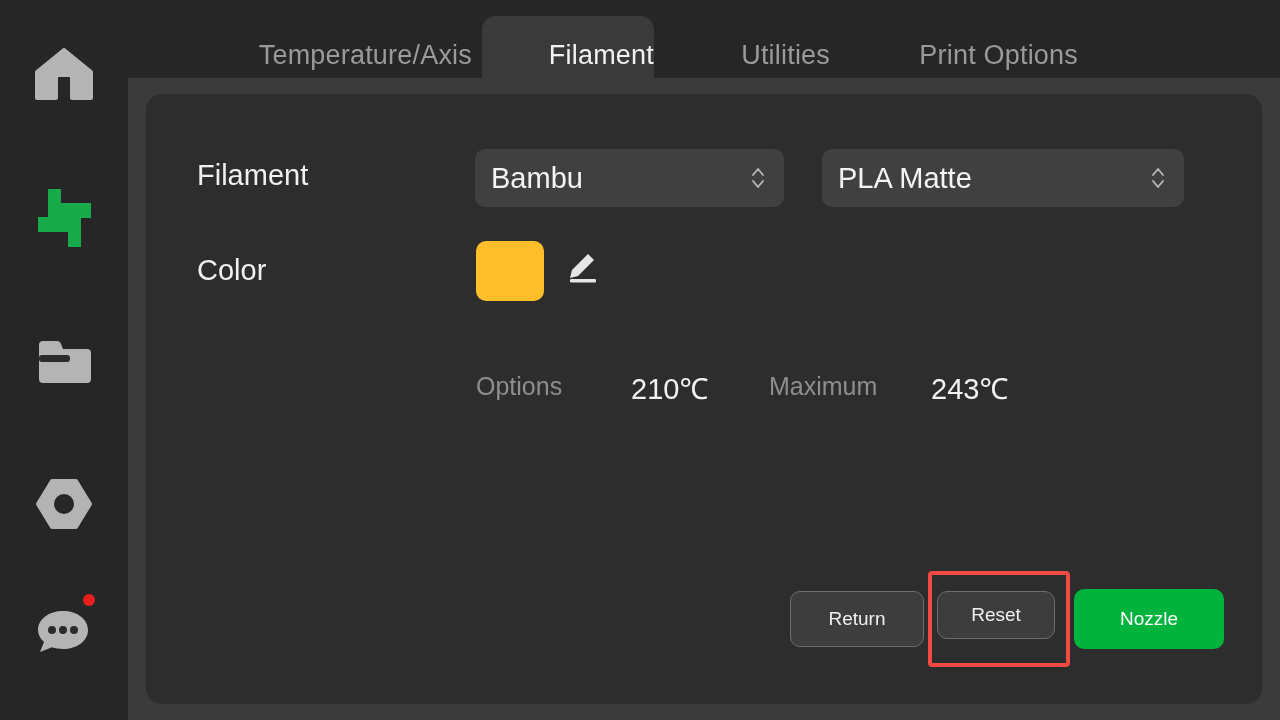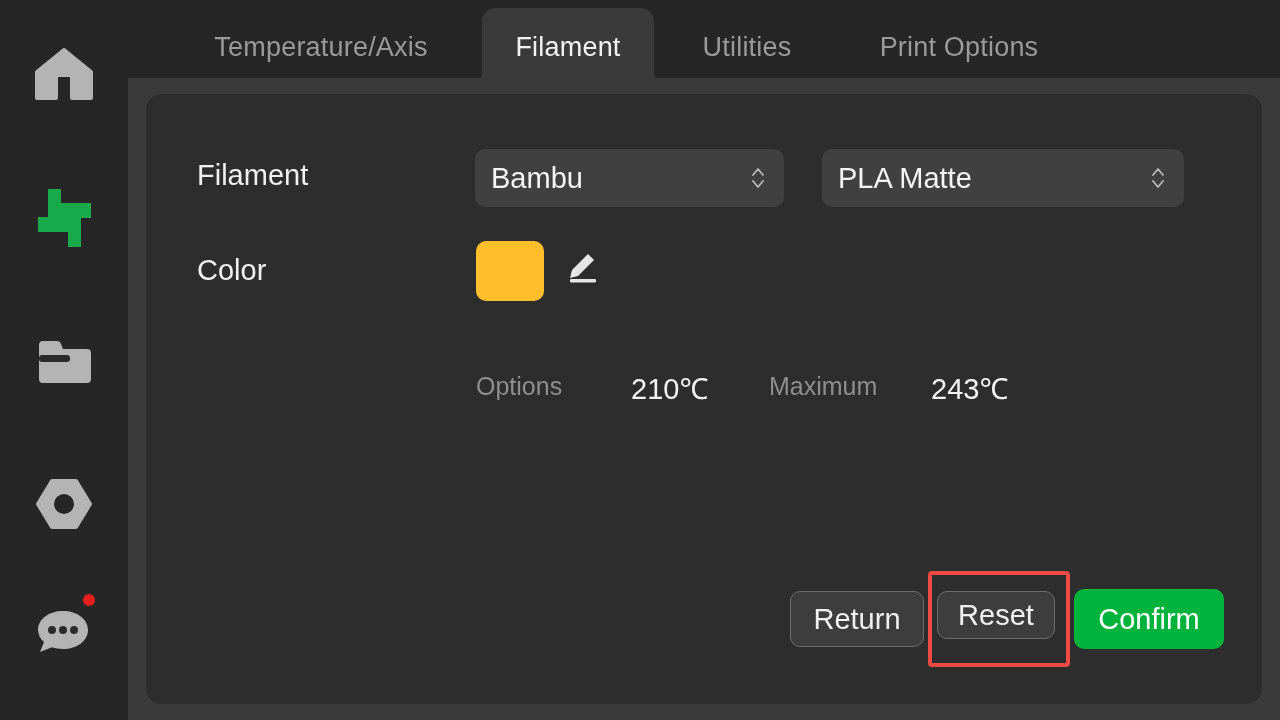--- a/index.html
+++ b/index.html
@@ -34,22 +34,22 @@
     position: absolute; left: 128px; top: 0;
     width: 1152px; height: 78px;
     background: #262626;
   }
   #tabstrip-base {
     position: absolute; left: 128px; top: 78px;
     width: 1152px; height: 16px;
     background: #3a3a3a;
   }
   .tab {
-    position: absolute; top: 8px; height: 78px;
-    display: flex; align-items: center; justify-content: center;
+    position: absolute; top: 16px; height: 78px;
+    display: flex; align-items: center; justify-content: flex-end;
     color: #9a9a9a;
     font-size: 27px;
     letter-spacing: 0.2px;
     white-space: nowrap;
   }
   .tab.active {
     color: #f2f2f2;
     background: #3a3a3a;
     border-radius: 14px 14px 0 0;
   }
@@ -123,21 +123,21 @@
     color: #f2f2f2;
     font-size: 29px;
     white-space: nowrap;
   }
 
   
   .btn {
     position: absolute;
     display: flex; align-items: center; justify-content: center;
     border-radius: 10px;
-    font-size: 29px;
+    font-size: 19px;
     white-space: nowrap;
   }
   .btn.ghost {
     background: #3d3d3d;
     border: 1px solid #6e6e6e;
     color: #f0f0f0;
   }
   .btn.primary {
     color: #ffffff;
     border: none;
@@ -251,20 +251,20 @@
 
     <div class="btn ghost" style="left:644px; top:497px; width:134px; height:56px;">
       <span>Return</span>
     </div>
 
     <div class="btn ghost" style="left:791px; top:497px; width:118px; height:48px;">
       <span>Reset</span>
     </div>
 
     <div class="btn primary" id="confirm-button" style="left: 928px; top: 495px; width: 150px; height: 60px; background: rgb(0, 179, 60);">
-      <span>Confirm</span>
+      <span>Nozzle</span>
     </div>
 
   </section>
 
   <div id="highlight-box" style="left: 928px; top: 571px; width: 142px; height: 96px; border-color: rgb(240, 74, 67);"></div>
 
 </div>
 
 </body></html>

